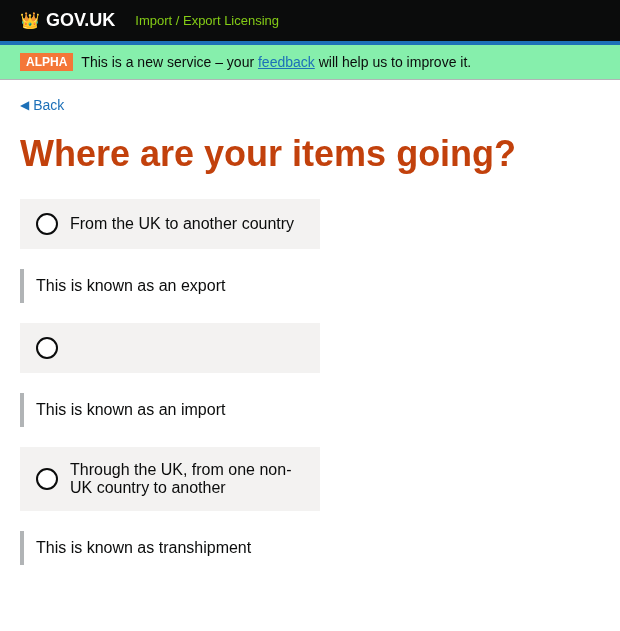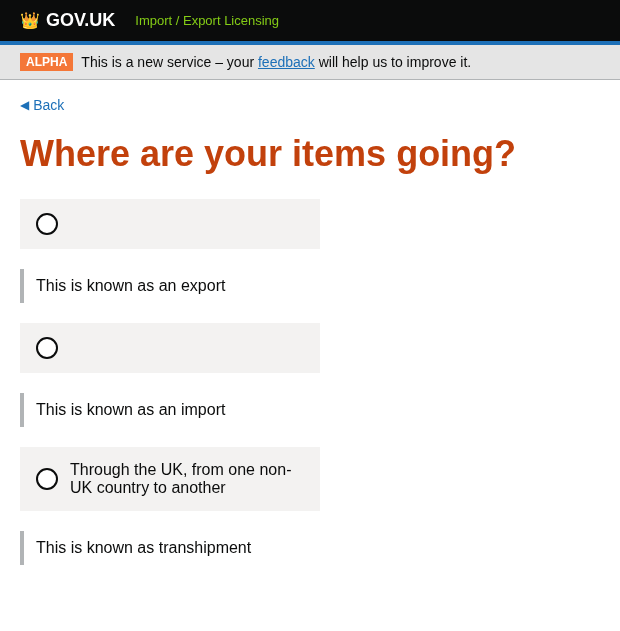--- a/index.html
+++ b/index.html
@@ -48,21 +48,21 @@
 
     
     .progress-bar {
       height: 4px;
       background: #1d70b8;
       width: 100%;
     }
 
     
     .alpha-banner {
-      background: #e5e5e5;
+      background: #86efac;
       padding: 8px 20px;
       font-size: 14px;
       border-bottom: 1px solid #b1b4b6;
       display: flex;
       align-items: center;
       gap: 8px;
     }
 
     .alpha-badge {
       background: #f47738;
@@ -177,20 +177,21 @@
   </a>
 
   
   <h1 class="page-title">Where are your items going?</h1>
 
   
   <div id="radio-group">
       <div class="radio-group">
         <label class="radio-option" for="radio-export">
           <div class="radio-circle"></div>
+          <span class="radio-label">From the UK to another country</span>
         </label>
         <div class="radio-hint">This is known as an export</div>
       </div>
       <div class="radio-group">
         <label class="radio-option" for="radio-import">
           <div class="radio-circle"></div>
         </label>
         <div class="radio-hint">This is known as an import</div>
       </div>
       <div class="radio-group">

